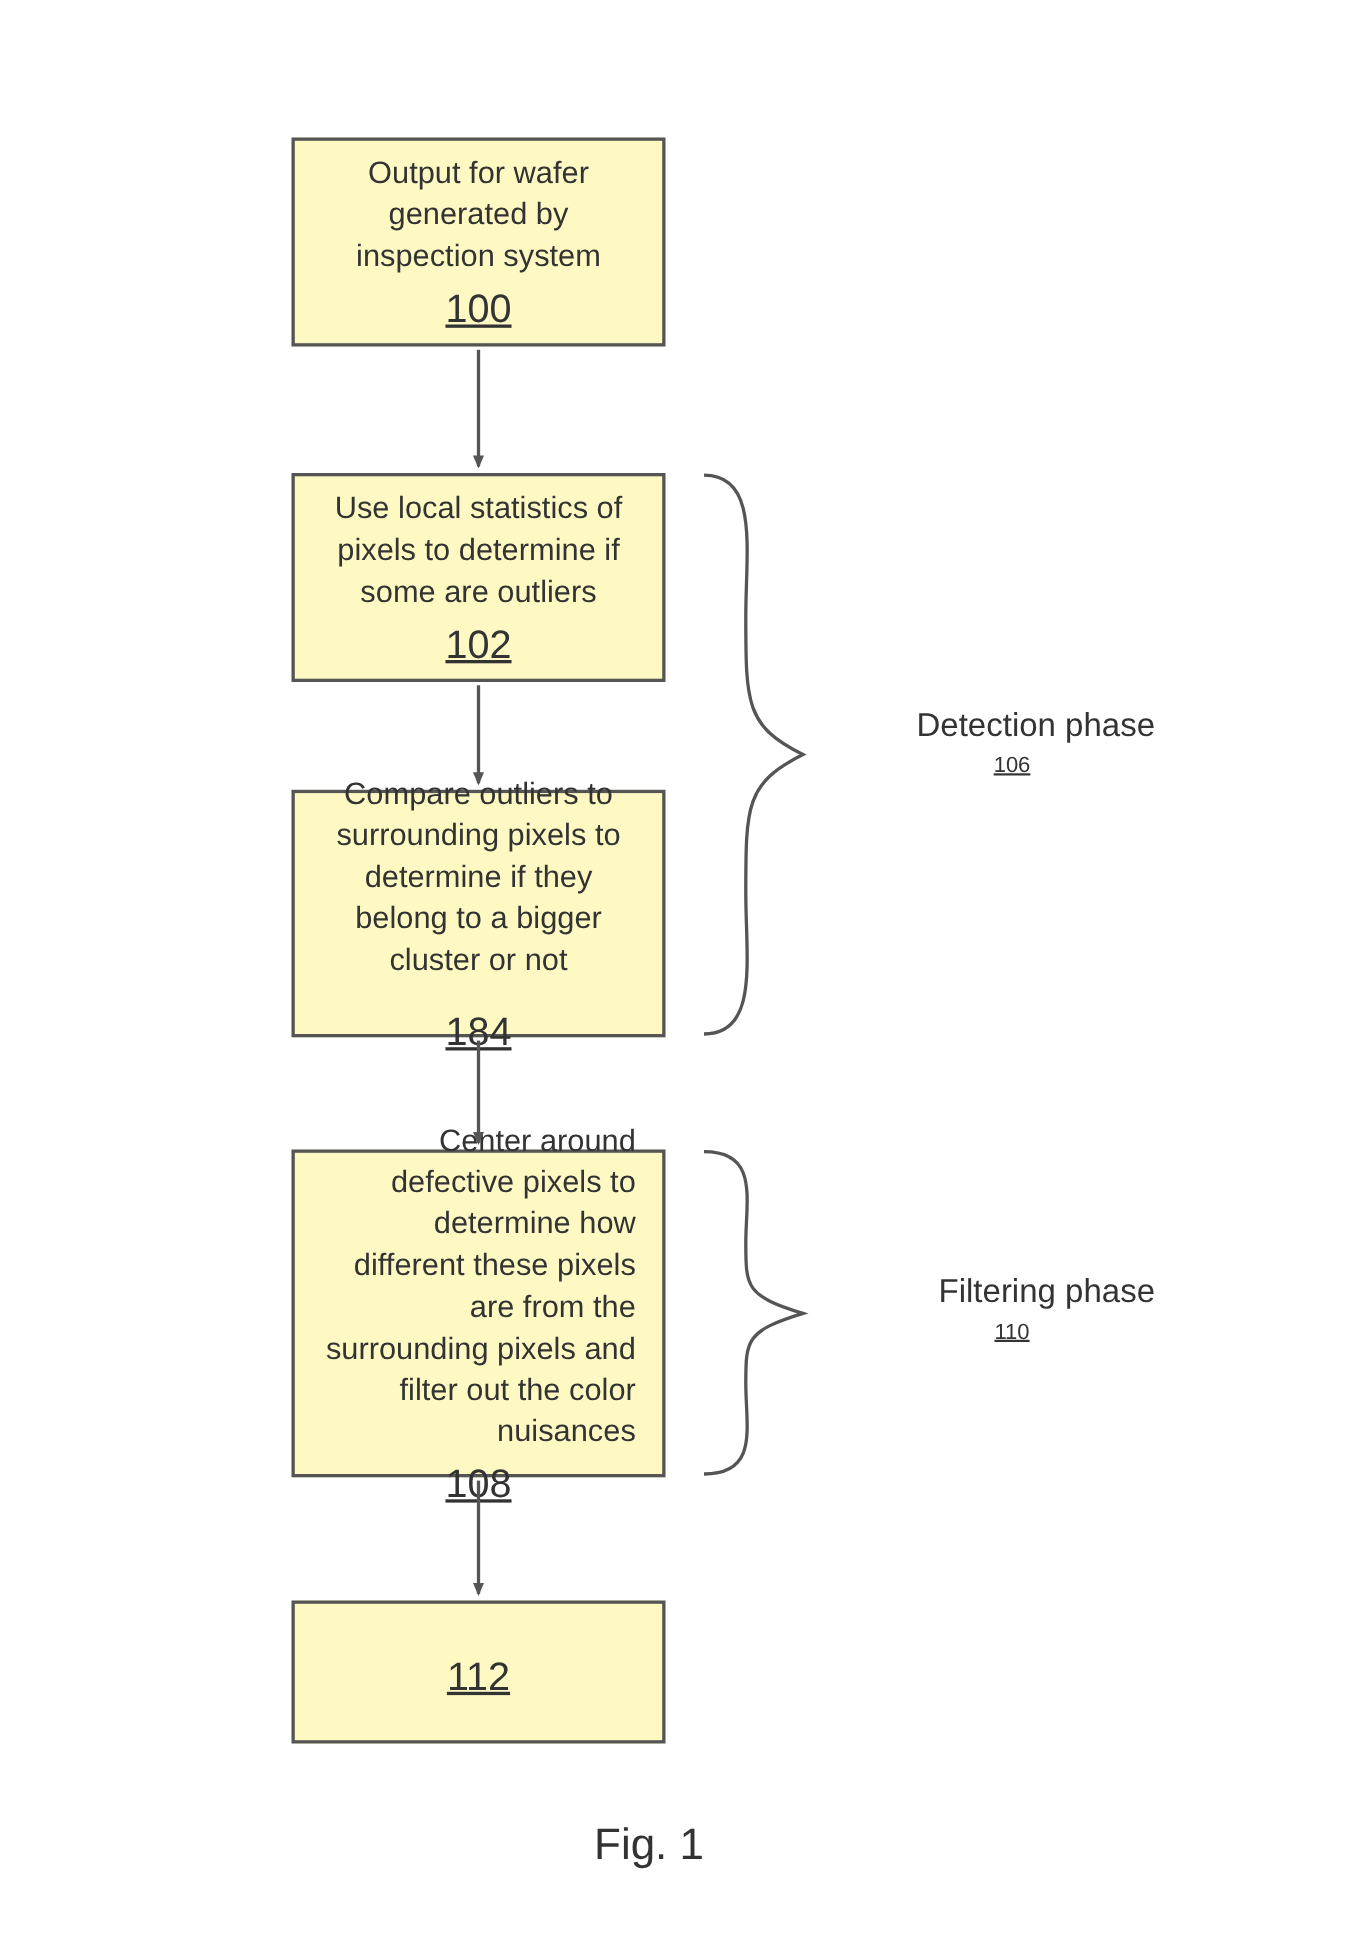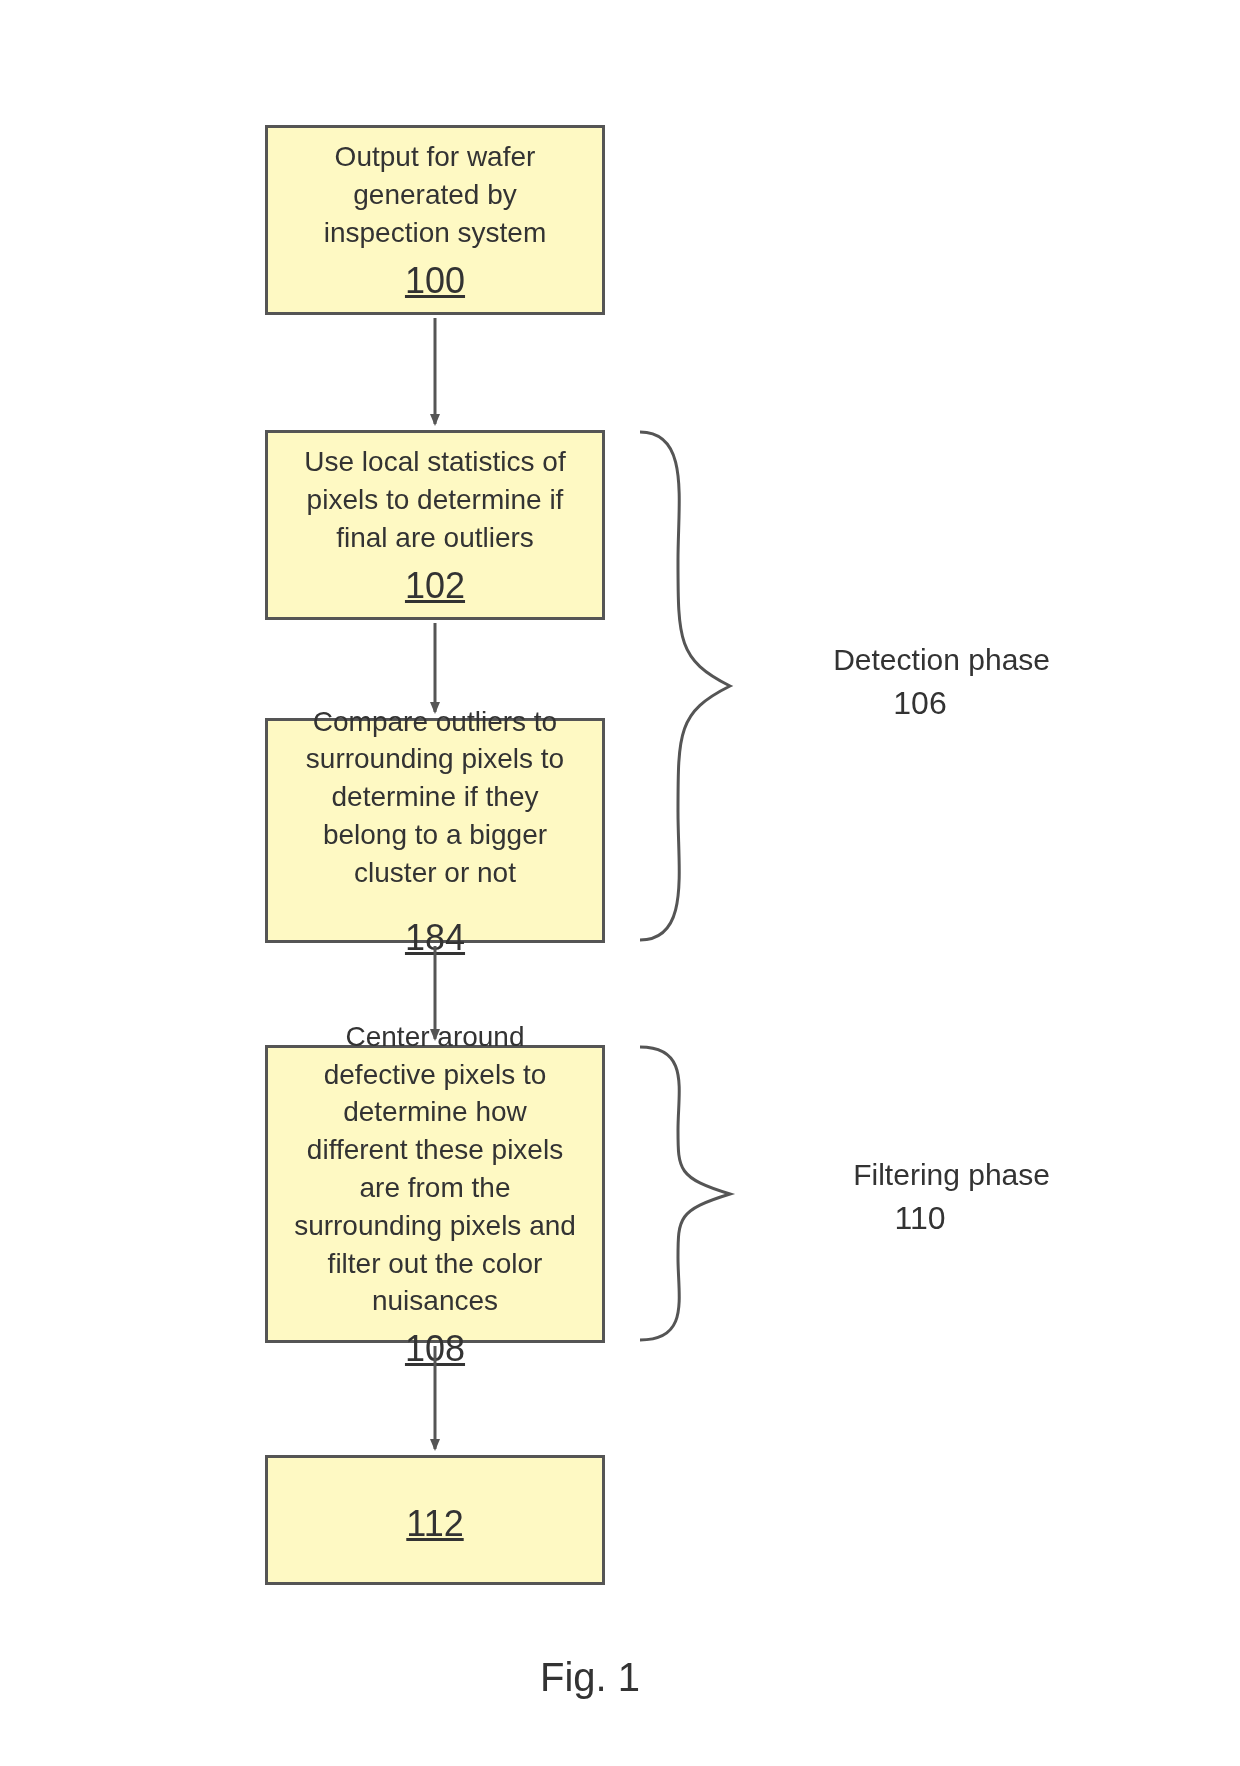--- a/index.html
+++ b/index.html
@@ -2,43 +2,43 @@
 <html><head>
 <meta charset="utf-8">
 <style>
   html,body{margin:0;padding:0;background:#fff;}
   body{width:1240px;height:1766px;position:relative;font-family:Arial,Helvetica,sans-serif;color:#333;}
   .box{position:absolute;border:3px solid #555;background:#fef9c3;text-align:center;display:flex;flex-direction:column;justify-content:center;align-items:center;padding:0 24px;box-sizing:border-box;}
   .box-text{font-size:28px;line-height:1.35;}
   .ref{font-size:36px;text-decoration:underline;margin-top:8px;}
   .label{position:absolute;text-align:center;}
   .label .t{font-size:30px;line-height:1.3;text-align:right;}
-  .label .r{font-size:32px;margin-top:6px;text-align:center;}
+  .label .r{font-size:20px;text-decoration:underline;margin-top:6px;text-align:center;}
   .fig{position:absolute;font-size:40px;}
   svg.overlay{position:absolute;left:0;top:0;width:1240px;height:1766px;pointer-events:none;}
 </style>
 </head>
 <body>
 
 <div class="box" style="left:265px;top:125px;width:340px;height:190px;">
   <div class="box-text">Output for wafer generated by inspection system</div>
   <div class="ref">100</div>
 </div>
 
 <div class="box" style="left:265px;top:430px;width:340px;height:190px;">
-  <div class="box-text">Use local statistics of pixels to determine if final are outliers</div>
+  <div class="box-text">Use local statistics of pixels to determine if some are outliers</div>
   <div class="ref">102</div>
 </div>
 
 <div class="box" style="left:265px;top:718px;width:340px;height:225px;gap:17px;">
   <div class="box-text">Compare outliers to surrounding pixels to determine if they belong to a bigger cluster or not</div>
   <div class="ref">184</div>
 </div>
 
-<div class="box" style="left:265px;top:1045px;width:340px;height:298px;">
+<div class="box" style="left:265px;top:1045px;width:340px;height:298px;text-align:right;">
   <div class="box-text">Center around defective pixels to determine how different these pixels are from the surrounding pixels and filter out the color nuisances</div>
   <div class="ref">108</div>
 </div>
 
 <div class="box" style="left:265px;top:1455px;width:340px;height:130px;">
   <div class="ref">112</div>
 </div>
 
 <div class="label" style="left:790px;top:640px;width:260px;">
   <div class="t">Detection phase</div>

